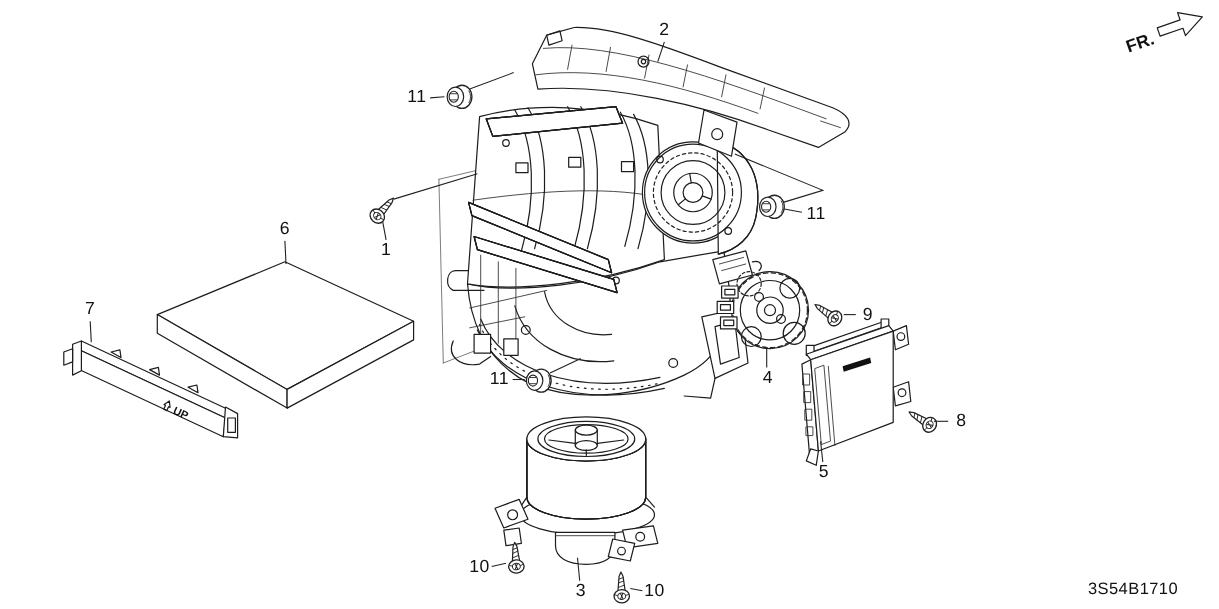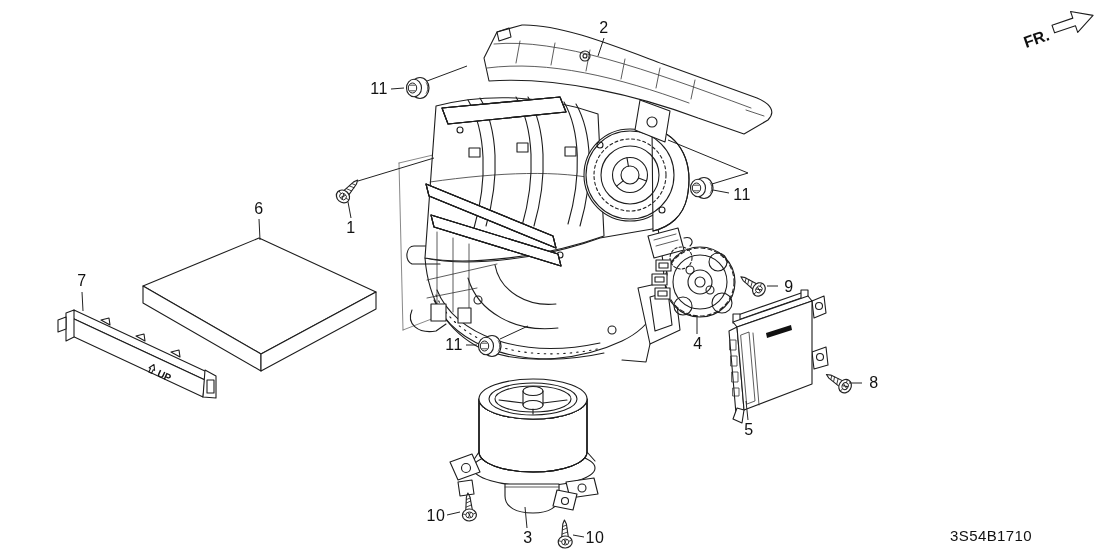--- a/index.html
+++ b/index.html
@@ -10,21 +10,21 @@
   .art path,.art line,.art circle,.art ellipse,.art rect,.art polyline,.art polygon{
       stroke:#1d1d1d;fill:none;stroke-width:1.1;stroke-linejoin:round;stroke-linecap:round;}
   .art .wf{fill:#ffffff;}
   .art .dk{fill:#111111;stroke:none;}
   .art .thin{stroke-width:0.7;stroke:#555;}
   .art .seam{stroke-width:0.8;stroke:#333;}
   .art .teeth{stroke:#222;}
   #leader-layer polyline{stroke:#222;fill:none;stroke-width:1;}
   .callout{position:absolute;transform:translate(-50%,-50%);font-size:16px;color:#111;
            line-height:1;letter-spacing:0.5px;cursor:default;}
-  #diagram-code{position:absolute;left:950px;top:527px;font-size:15px;color:#111;
+  #diagram-code{position:absolute;left:989px;top:527px;font-size:15px;color:#111;
            letter-spacing:0.4px;white-space:nowrap;}
   .frText{font-size:16px;font-weight:bold;fill:#111;}
   .upText{font-size:10px;font-weight:bold;fill:#111;}
 </style>
 </head>
 <body>
 
 <div id="stage">
   <svg id="drawing" viewBox="0 0 1108 554">
     <defs>

